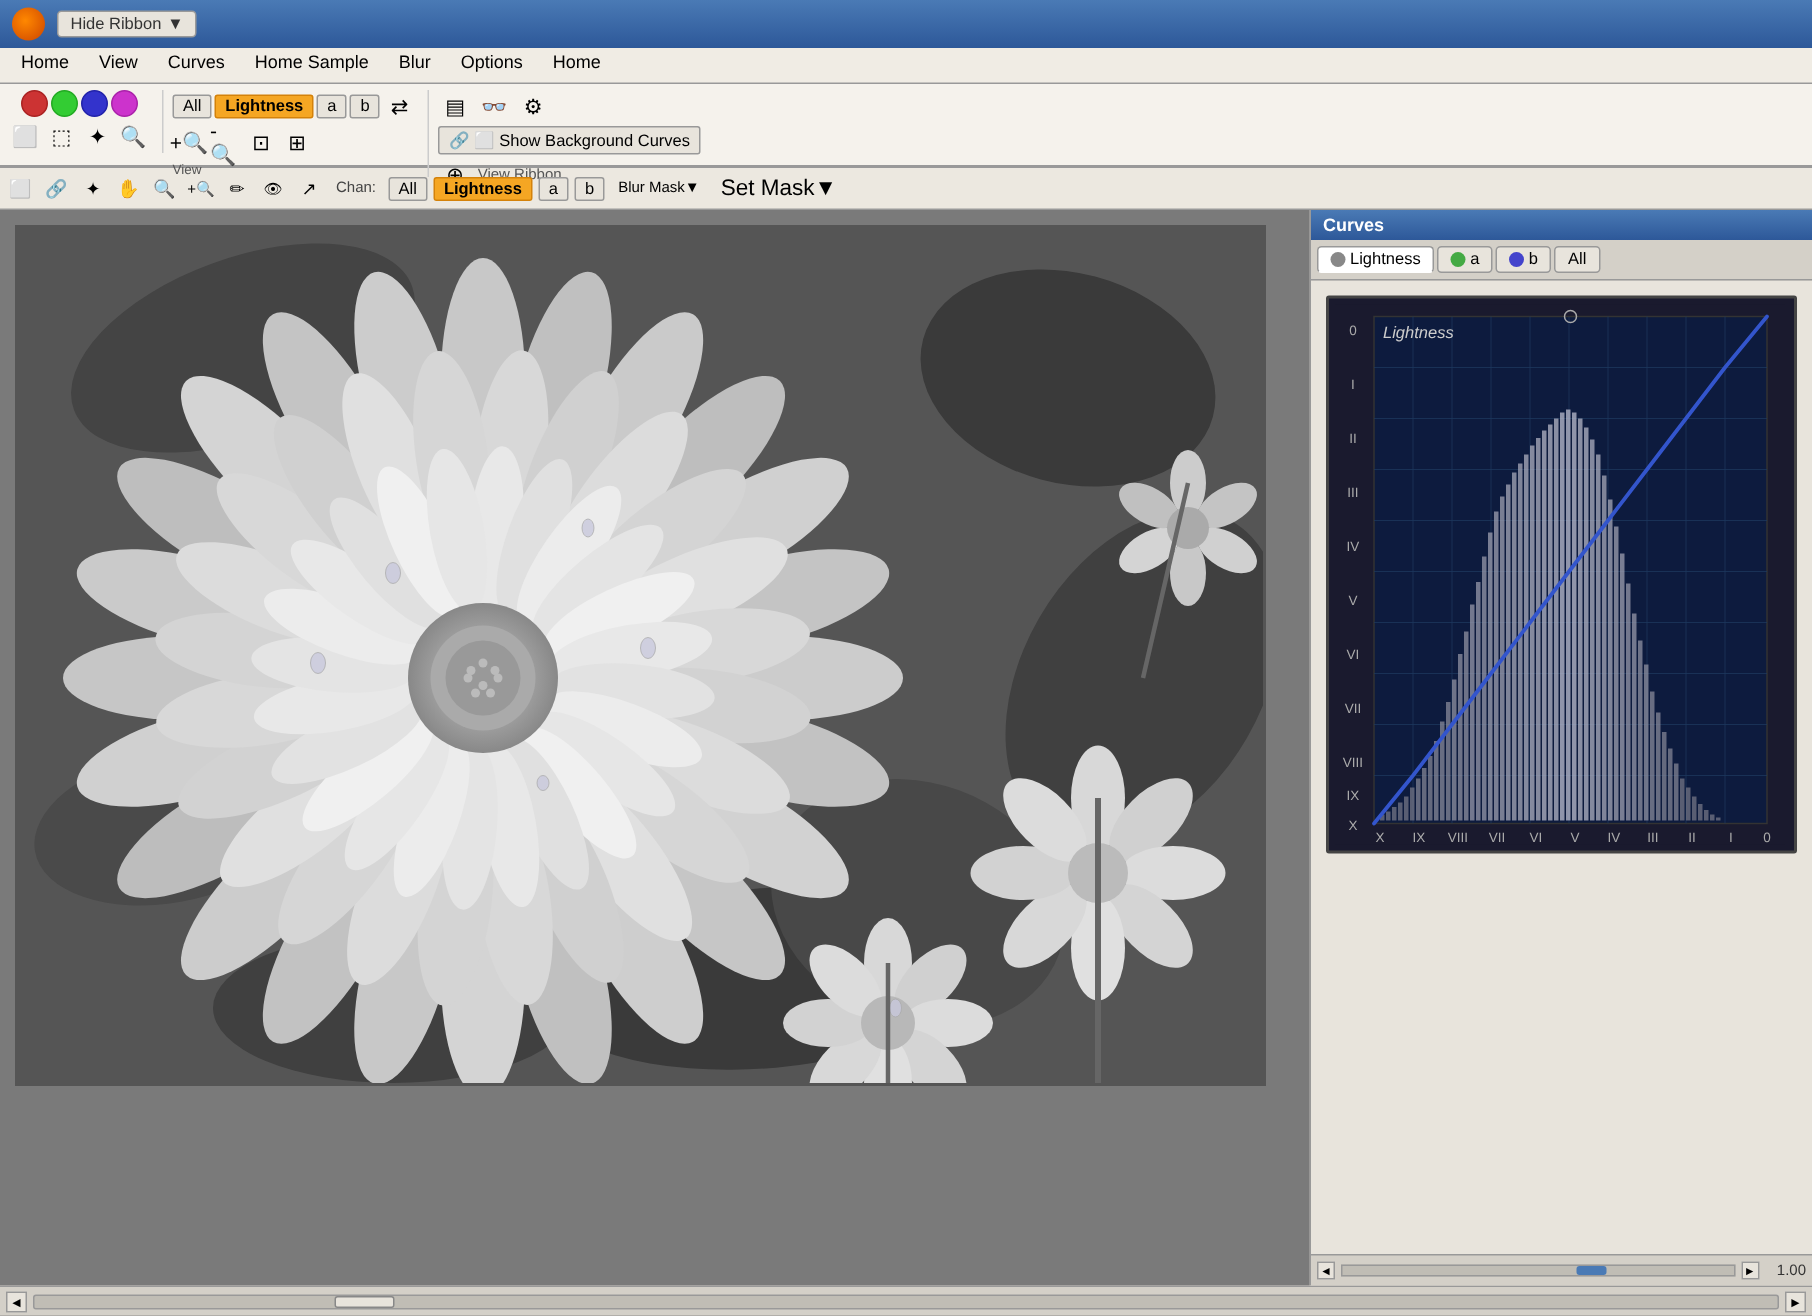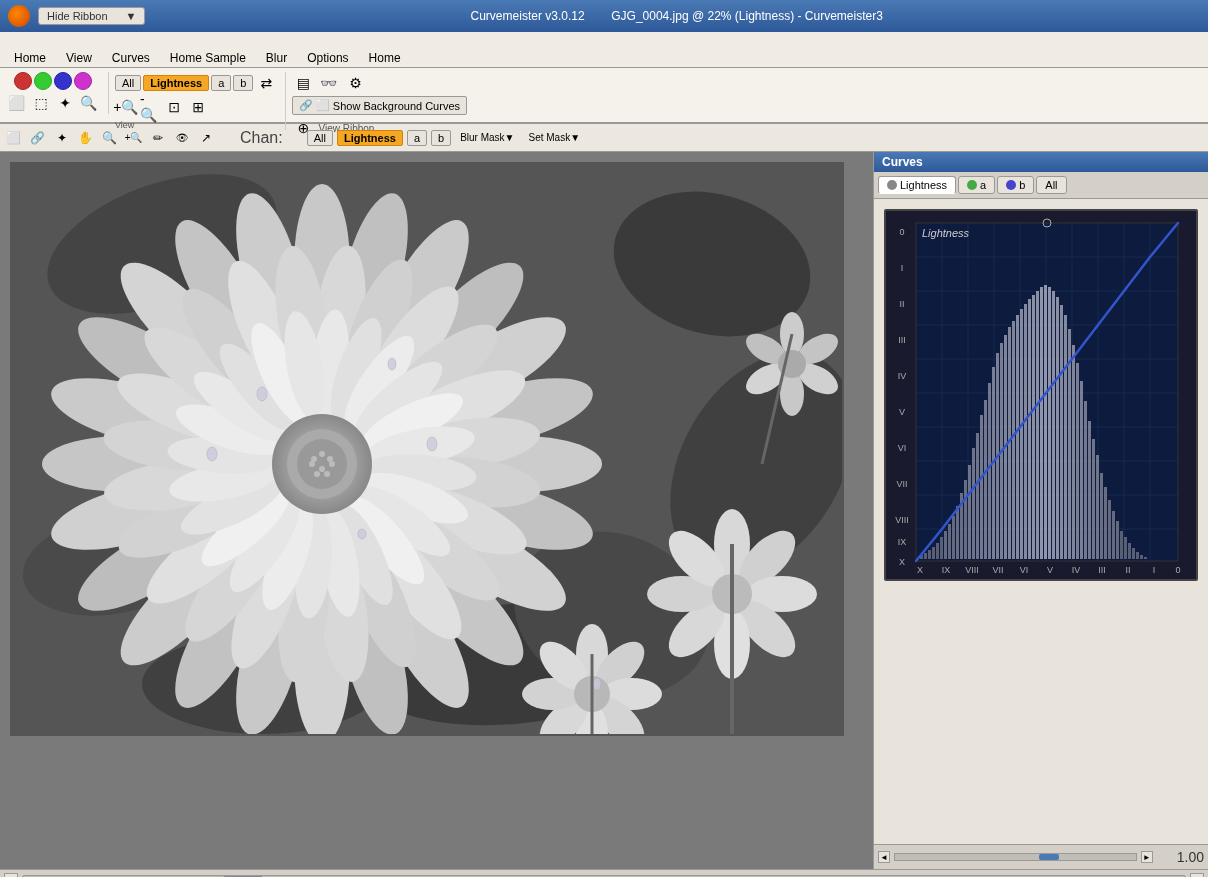--- a/index.html
+++ b/index.html
@@ -23,36 +23,36 @@
     }
     #ribbon-btn {
       background: #e8e4dc;
       color: #333;
       border: 1px solid #999;
       border-radius: 3px;
       padding: 2px 8px;
       font-size: 11px;
       cursor: pointer;
       display: flex;
-      gap: 18px;
+      gap: 4px;
     }
     #title-text {
       flex: 1;
       text-align: center;
       font-size: 12px;
       color: white;
     }
 
     
     #menubar {
       background: #f0ece4;
       border-bottom: 1px solid #999;
-      height: 36px;
-      display: flex;
-      align-items: flex-end;
+      height: 24px;
+      display: flex;
+      align-items: flex-start;
       padding: 0 4px;
     }
     .menu-item {
       padding: 2px 10px;
       cursor: pointer;
       border-radius: 2px;
       font-size: 12px;
     }
 
     
@@ -125,21 +125,21 @@
       gap: 4px;
     }
     .stool-btn {
       width: 20px; height: 20px;
       display: flex; align-items: center; justify-content: center;
       cursor: pointer;
       border: 1px solid transparent;
       border-radius: 2px;
       font-size: 12px;
     }
-    .chan-label { font-size: 16px; color: #444; margin: 0 20px; }
+    .chan-label { font-size: 10px; color: #444; margin: 0 4px; }
 
     
     #main {
       display: flex;
       height: calc(877px - 32px - 24px - 56px - 28px - 20px);
       overflow: hidden;
     }
 
     
     #canvas-area {
@@ -284,39 +284,34 @@
       height: 8px;
       background: #c0bdb5;
       border: 1px solid #999;
     }
     .c-scroll-thumb {
       width: 20px; height: 100%;
       background: #4a7ab5;
       border-radius: 2px;
     }
     .zoom-label {
-      font-size: 14px;
+      font-size: 10px;
       color: #333;
-      margin-left: 20px;
+      margin-left: 8px;
     }
   </style>
 </head>
 <body>
 
 <div id="titlebar">
   <div id="app-icon"></div>
   <button id="ribbon-btn">
     <span>Hide Ribbon</span>
     <span>▼</span>
   </button>
-  <div id="title-text">
-    <span>Curvemeister v3.0.12</span>
-    &nbsp;&nbsp;&nbsp;&nbsp;&nbsp;&nbsp;
-    <span>GJG_0004.jpg @ 22% (Lightness) - Curvemeister3</span>
-  </div>
 </div>
 
 <div id="menubar">
   <div class="menu-item">Home</div>
   <div class="menu-item">View</div>
   <div class="menu-item">Curves</div>
   <div class="menu-item">Home Sample</div>
   <div class="menu-item">Blur</div>
   <div class="menu-item">Options</div>
   <div class="menu-item">Home</div>
@@ -385,21 +380,21 @@
   <div class="stool-btn" style="font-size:10px;">👁</div>
   <div class="stool-btn">↗</div>
   <span class="chan-label">Chan:</span>
   <span class="chan-tab">All</span>
   <span class="chan-tab active">Lightness</span>
   <span class="chan-tab">a</span>
   <span class="chan-tab">b</span>
   <div class="stool-btn" style="width:auto; padding:0 4px; font-size:10px;">
     <span>Blur Mask</span>▼
   </div>
-  <div class="stool-btn" style="width:auto; padding:0 4px; font-size:10px;">
+  <div class="stool-btn" style="width:auto; padding:0 4px; font-size:15px;">
     <span>Set Mask</span>▼
   </div>
 </div>
 
 <div id="main" style="display:flex; height: calc(877px - 32px - 24px - 56px - 28px - 20px);">
 
   <div id="canvas-area" style="flex:1; background:#888; position:relative; overflow:hidden;">
     <div id="image-container" style="padding:10px; background:#7a7a7a;">
       <div id="photo-frame">
 

